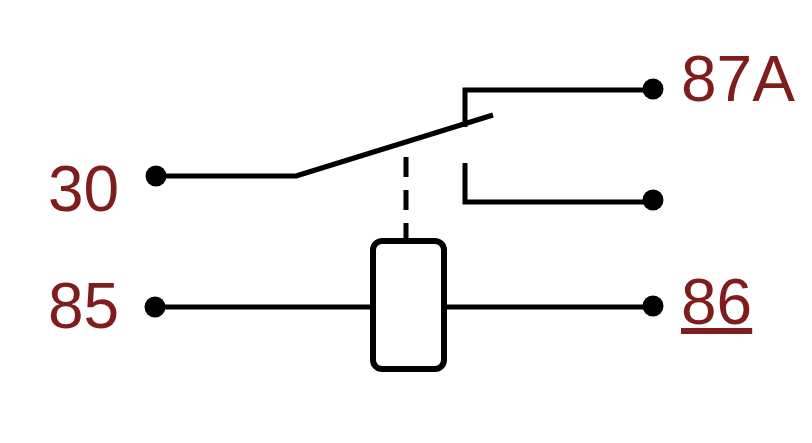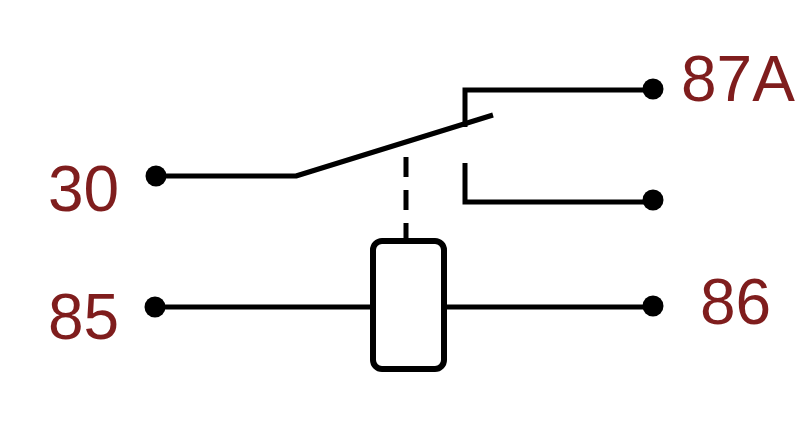--- a/index.html
+++ b/index.html
@@ -24,24 +24,24 @@
     position: absolute;
     font-family: "Liberation Sans", sans-serif;
     font-size: 64px;
     line-height: 1;
     color: #7f1d1d;
     white-space: nowrap;
     user-select: none;
     text-align: right;
   }
   #label-30  { left: 48px;  top: 129px; margin-top: 28px; }
-  #label-85  { left: 48px;  top: 285px; }
+  #label-85  { left: 48px;  top: 274px; }
   #label-87a { left: 681px; top: 47px;  }
   #label-87  { left: 681px; top: 154px; }
-  #label-86  { left: 700px; top: 270px; }
+  #label-86  { left: 681px; top: 270px; text-decoration: underline; }
 </style>
 </head>
 <body>
 
 <div id="stage">
 
   <svg id="circuit-svg" width="812" height="443" viewBox="0 0 812 443" fill="none" stroke="#000000" stroke-width="5">
 
     <polyline points="157,176 296,176 493,115" stroke-linejoin="round" stroke-linecap="butt"></polyline>
 

